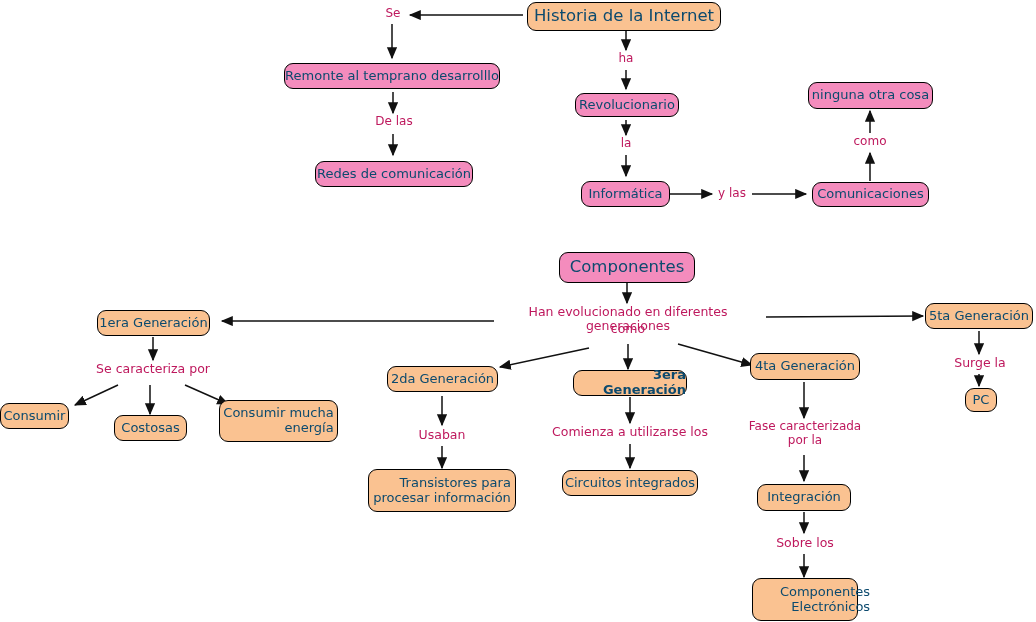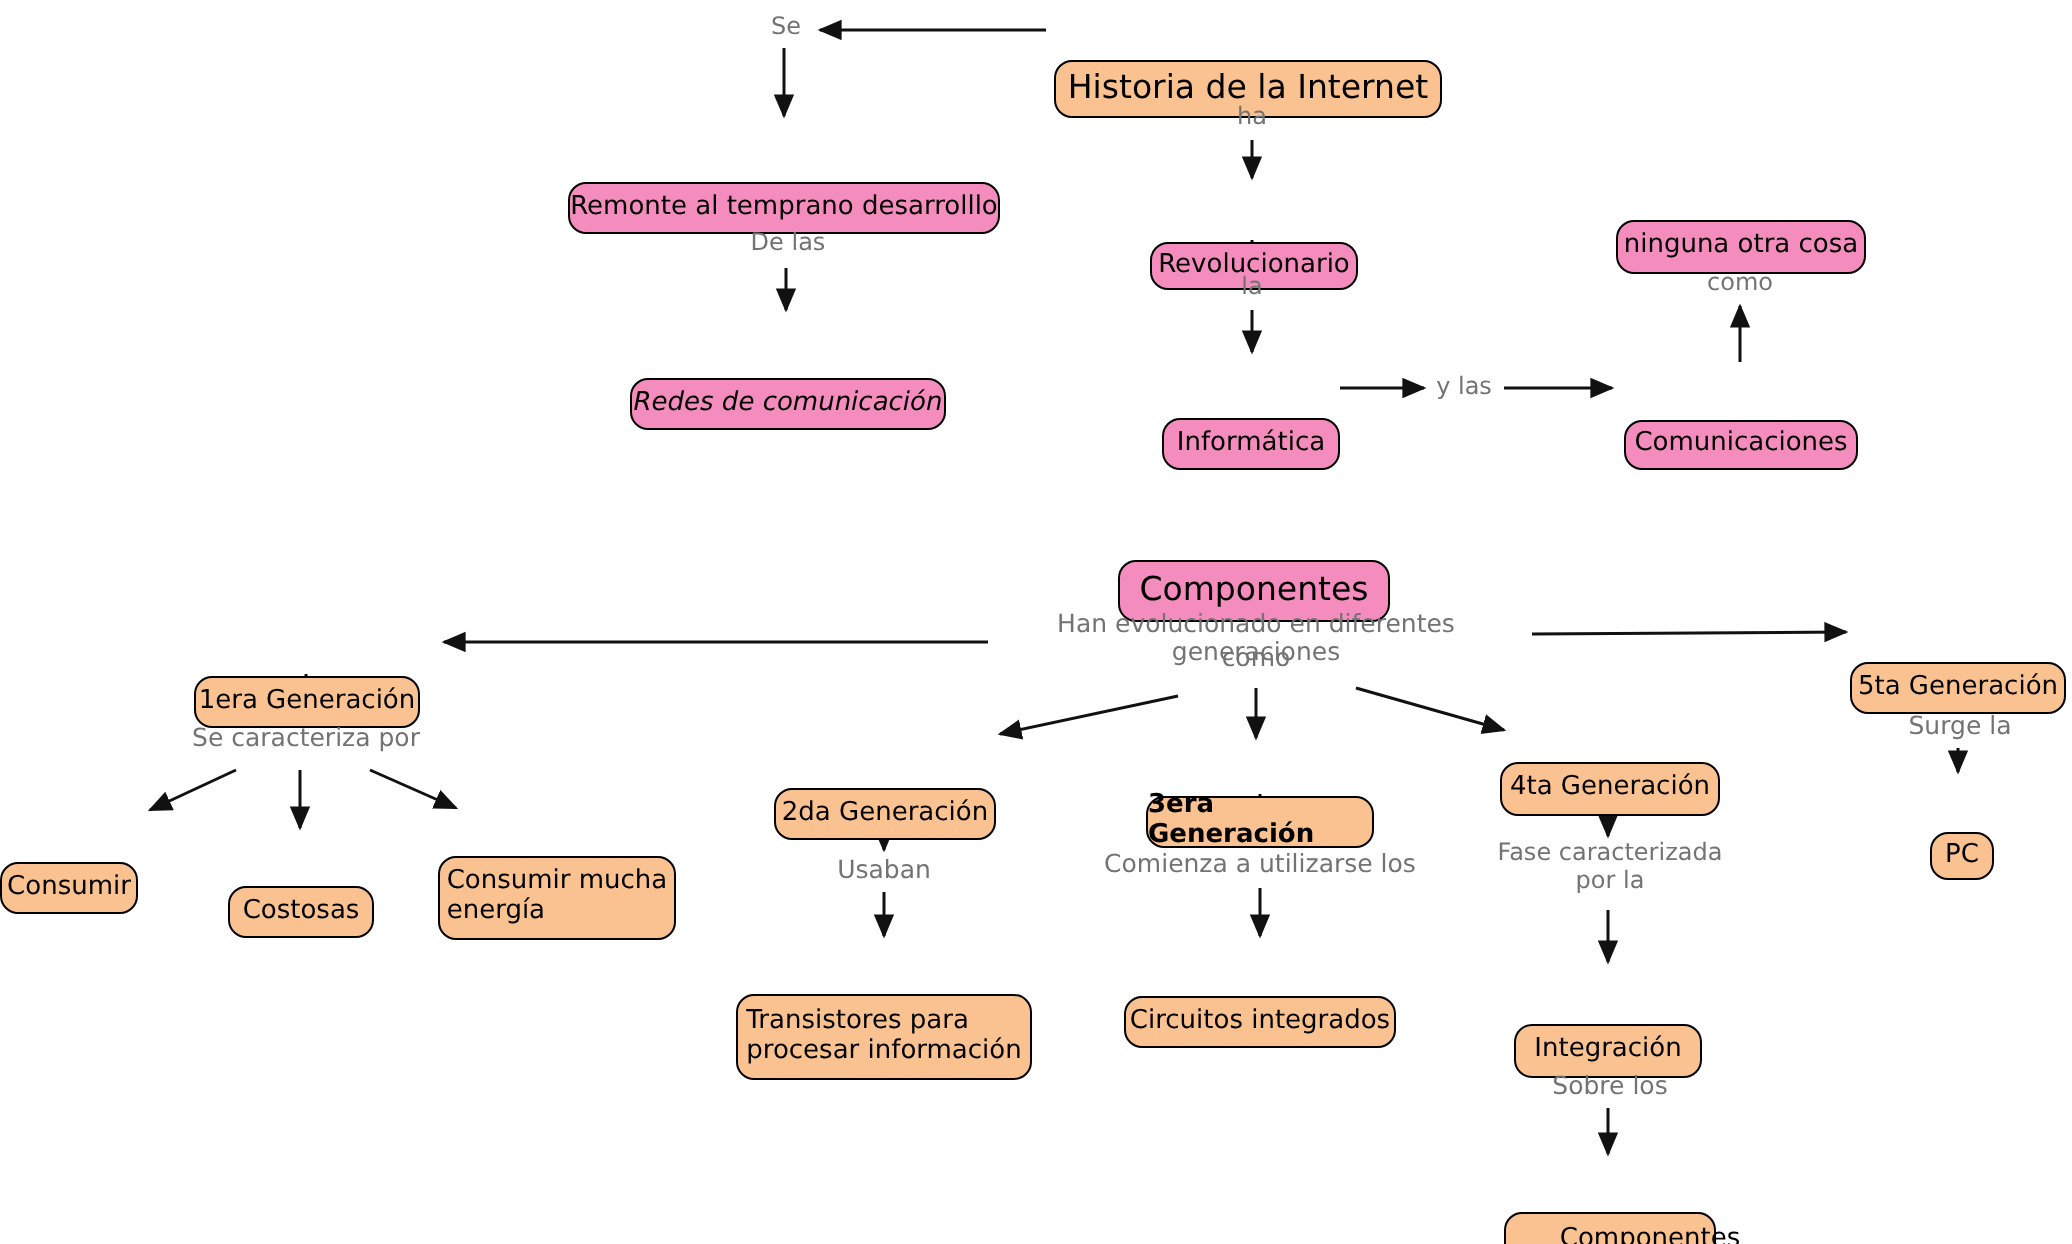--- a/index.html
+++ b/index.html
@@ -25,32 +25,31 @@
     pointer-events: none;
   }
   .node {
     position: absolute;
     box-sizing: border-box;
     border: 1.4px solid #000000;
     border-radius: 9px;
     display: flex;
     align-items: center;
     justify-content: center;
-    text-align: left;
-    color: #000000;
+    text-align: right;
+    color: #0c4a6e;
     line-height: 1.12;
     white-space: pre-line;
     z-index: 2;
-    margin-top: 28px;
   }
   .pink   { background: #f48cbd; }
   .orange { background: #fac291; }
   .lbl {
     position: absolute;
-    color: #737373;
+    color: #be185d;
     text-align: center;
     line-height: 1.15;
     white-space: pre-line;
     background: transparent;
     z-index: 3;
   }
 </style>
 </head>
 <body>
 
@@ -127,21 +126,21 @@
       <path d="M979,331 L979,354" marker-end="url(#ah)"></path>
 
       <path d="M979,374 L979,386" marker-end="url(#ah)"></path>
     </g>
   </svg>
 
   <div class="node orange" style="left:527px; top:2px; width:194px; height:29px; font-size:16.5px;">Historia de la Internet</div>
 
   <div class="node pink" style="left:284px; top:63px; width:216px; height:26px; font-size:13px;">Remonte al temprano desarrolllo</div>
 
-  <div class="node pink" style="left:315px; top:161px; width:158px; height:26px; font-size:13px;font-style:italic;">Redes de comunicación</div>
+  <div class="node pink" style="left:315px; top:161px; width:158px; height:26px; font-size:13px;">Redes de comunicación</div>
 
   <div class="node pink" style="left:575px; top:93px; width:104px; height:24px; font-size:13px;">Revolucionario</div>
 
   <div class="node pink" style="left:581px; top:181px; width:89px; height:26px; font-size:13px;">Informática</div>
 
   <div class="node pink" style="left:812px; top:182px; width:117px; height:25px; font-size:13px;">Comunicaciones</div>
 
   <div class="node pink" style="left:808px; top:82px; width:125px; height:27px; font-size:13px;">ninguna otra cosa</div>
 
   <div class="node pink" style="left:559px; top:252px; width:136px; height:31px; font-size:16.5px;">Componentes</div>

